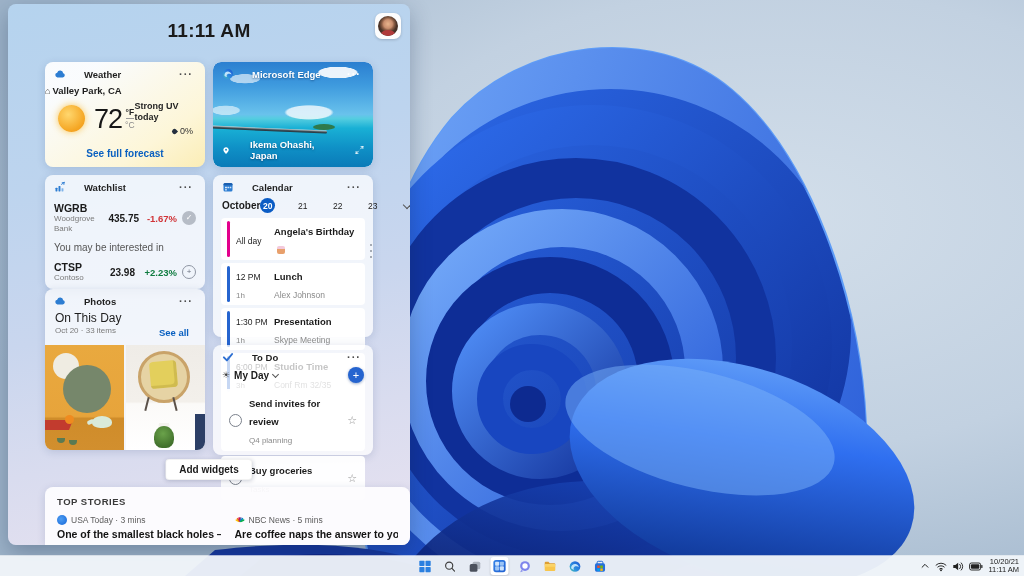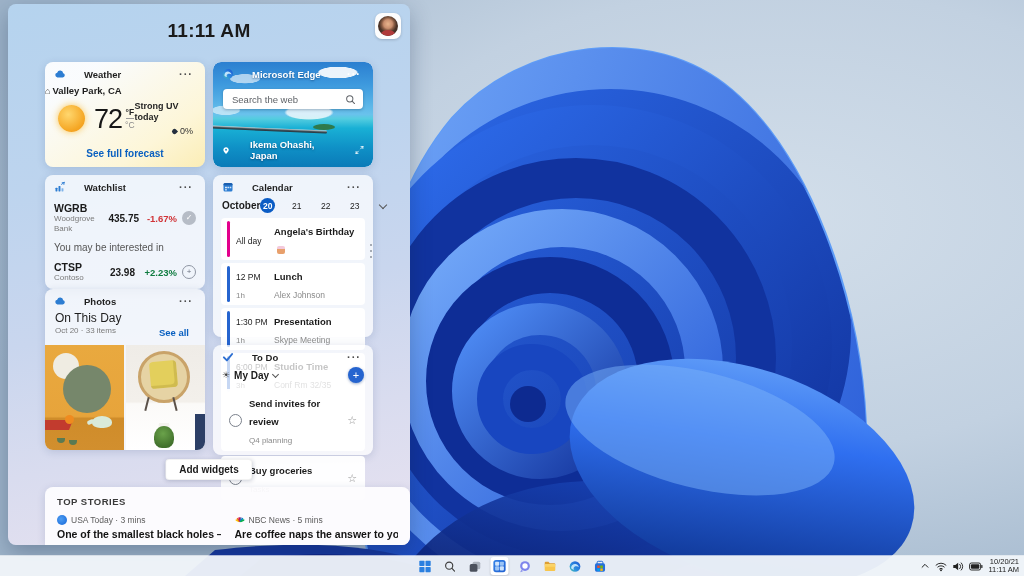--- a/index.html
+++ b/index.html
@@ -77,21 +77,21 @@
   .stk-btn{width:14px;height:14px;border-radius:50%;margin-left:5px;flex:none;display:flex;align-items:center;
     justify-content:center;font-size:8px;padding:0;cursor:pointer;line-height:1;}
   .stk-btn.done{background:#b6bcc6;color:#fff;border:none;}
   .stk-btn.add{background:transparent;border:1px solid #8f96a3;color:#6a7280;}
   .suggest{font-size:10px;color:#555;padding:4px 9px 2px;}
 
   
   #calendar{left:205px;top:171px;width:160px;height:162px;}
   .cal-month{display:flex;align-items:center;padding:2px 9px 5px;}
   .mon{font-size:10px;font-weight:700;color:#1c1c1c;}
-  .days{margin-left:auto;display:flex;align-items:center;gap:14px;}
+  .days{margin-left:auto;display:flex;align-items:center;gap:20px;}
   .day{width:15px;height:15px;border-radius:50%;display:flex;align-items:center;justify-content:center;
     font-size:8.5px;color:#222;background:none;border:none;cursor:pointer;padding:0;font-family:inherit;}
   .day.sel{background:#0b5cc4;color:#fff;font-weight:700;}
   .chev{width:5px;height:5px;border-right:1.3px solid #555;border-bottom:1.3px solid #555;transform:rotate(45deg);
     display:inline-block;margin:-2px 2px 0 4px;}
   .evts{padding:0 8px;position:relative;}
   .evt{display:flex;align-items:center;background:rgba(255,255,255,.95);border-radius:4px;padding:3px 6px;margin-bottom:3px;gap:6px;cursor:pointer;}
   .bar{width:3px;border-radius:2px;align-self:stretch;min-height:14px;flex:none;}
   .evt-time{width:32px;flex:none;}
   .et1{font-size:8.5px;color:#222;line-height:10px;}
@@ -274,27 +274,20 @@
                 <stop offset=".4" stop-color="#2e8ee0"></stop>
                 <stop offset="1" stop-color="#1b55d3"></stop>
               </linearGradient>
             </defs>
           <circle cx="8" cy="8" r="6.6" fill="url(#edgW)"></circle>
           <path d="M3.2 9.5 C3.5 5.8 6.5 4.4 8.8 4.9 C11.4 5.4 12.6 7.3 12.6 8.8 C11.5 7.6 9 7.3 7.4 8.3 C5.9 9.2 5.9 10.9 7 11.9 C4.9 11.6 3.3 10.9 3.2 9.5 Z" fill="#d9f3ff" opacity=".85"></path>
         </svg>
         <span class="ttl">Microsoft Edge</span>
         <button class="more">···</button>
       </div>
-      <div class="search-box">
-        <input type="text" placeholder="Search the web" style="">
-        <svg width="11" height="11" viewBox="0 0 12 12">
-            <circle cx="5.2" cy="5.2" r="3.4" fill="none" stroke="#5f6368" stroke-width="1.1"></circle>
-            <line x1="7.8" y1="7.8" x2="10.4" y2="10.4" stroke="#5f6368" stroke-width="1.1" stroke-linecap="round"></line>
-          </svg>
-      </div>
       <div class="edge-cap">
         <svg width="9" height="9" viewBox="0 0 12 12">
             <path d="M6 1 C3.8 1 2 2.8 2 5 C2 8 6 11.2 6 11.2 S10 8 10 5 C10 2.8 8.2 1 6 1 Z M6 6.3 A1.4 1.4 0 1 1 6 3.5 A1.4 1.4 0 0 1 6 6.3 Z" fill="#fff" fill-rule="evenodd"></path>
           </svg>
         <span>Ikema Ohashi, Japan</span>
         <svg class="expand" width="10" height="10" viewBox="0 0 12 12">
             <path d="M7.5 4.5 L10.5 1.5 M10.5 1.5 H8 M10.5 1.5 V4 M4.5 7.5 L1.5 10.5 M1.5 10.5 H4 M1.5 10.5 V8" stroke="#fff" stroke-width="1.1" fill="none" stroke-linecap="round"></path>
           </svg>
       </div>
     </div>

